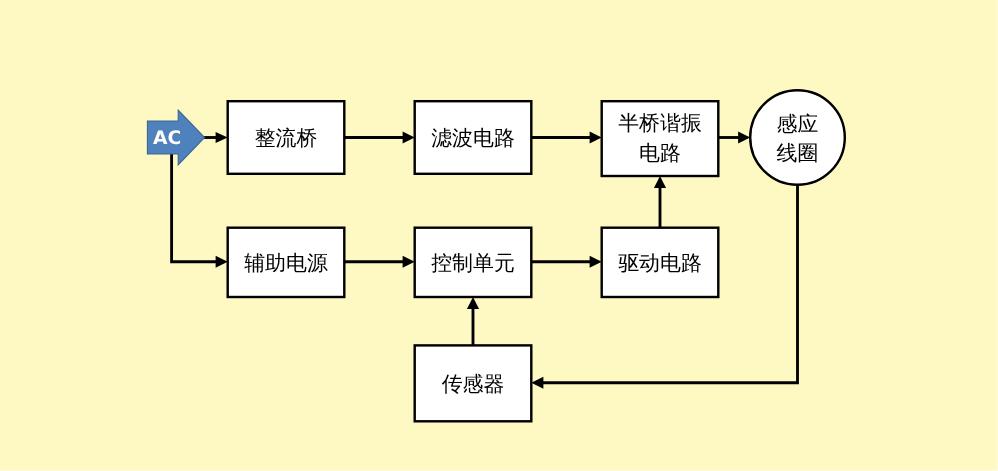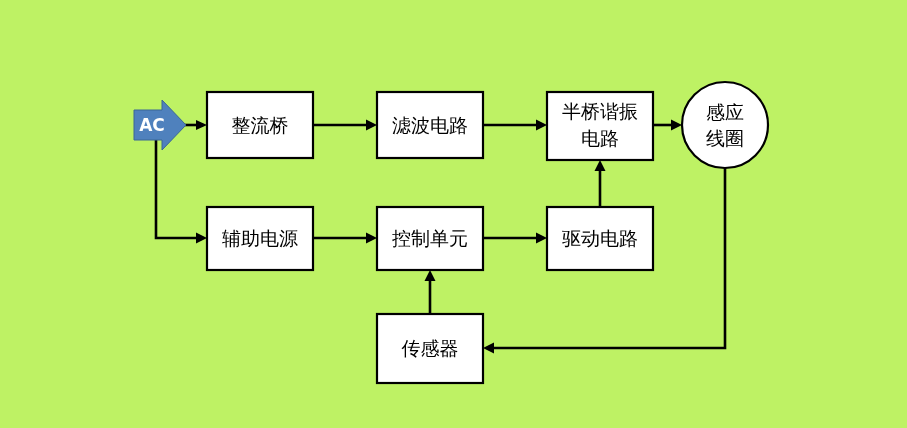--- a/index.html
+++ b/index.html
@@ -7,21 +7,21 @@
     padding: 0;
     background: #ffffff;
   }
   body {
     font-family: "DejaVu Sans", "Liberation Sans", sans-serif;
   }
   #diagram-root {
     position: relative;
     width: 907px;
     height: 428px;
-    background: #bef264;
+    background: #fef9c3;
     overflow: hidden;
   }
   #diagram-svg {
     position: absolute;
     left: 0;
     top: 0;
     width: 907px;
     height: 428px;
   }
   .blk-label {

